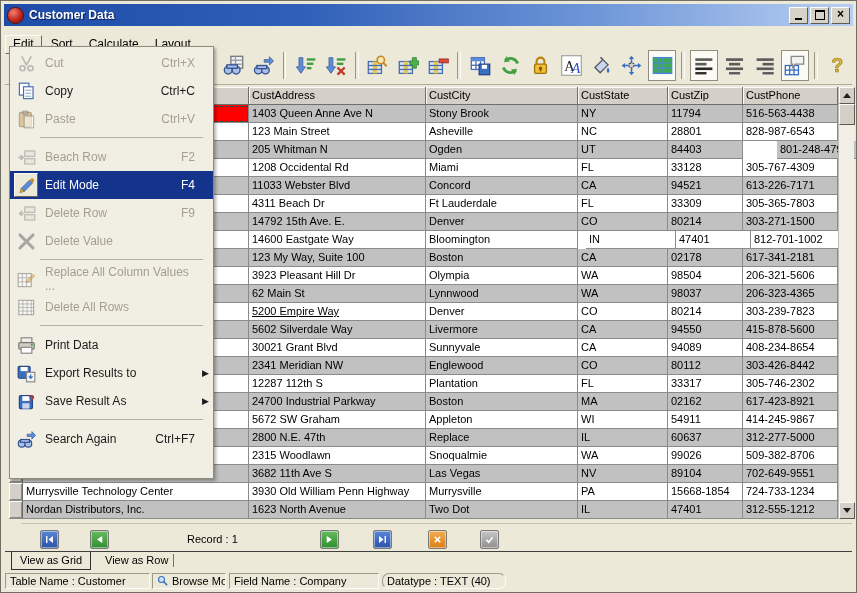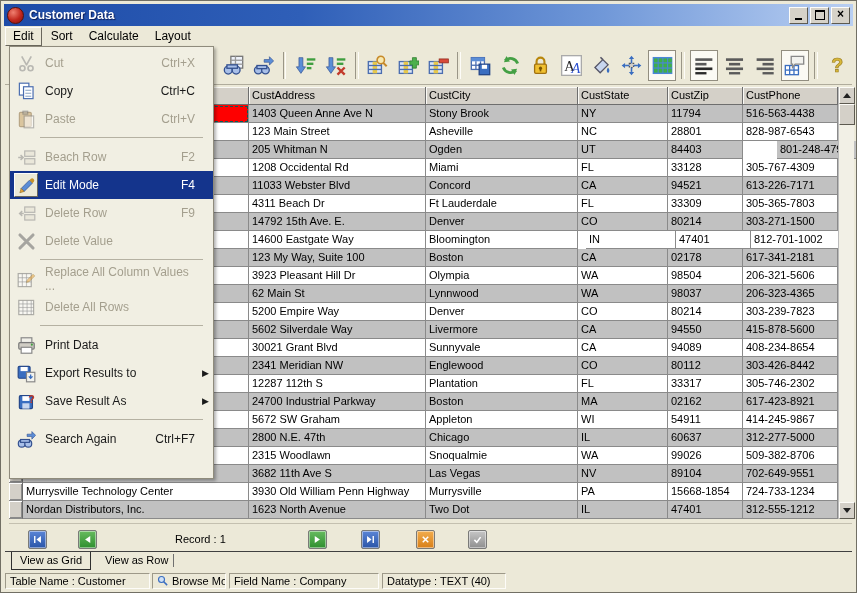--- a/index.html
+++ b/index.html
@@ -9,21 +9,21 @@
   .titlebar{position:absolute;left:3px;top:3px;right:3px;height:22px;display:flex;align-items:center;
     background:linear-gradient(90deg,#1e4ca8 0%,#2f5fb8 35%,#6f97d8 70%,#b9cff2 100%);padding:0 3px;box-sizing:border-box;}
   .appicon{width:15px;height:15px;border-radius:50%;background:radial-gradient(circle at 35% 30%,#f08070,#c0261c 55%,#7d130d);margin-right:5px;flex:none;border:1px solid #5a0f0a;}
   .wtitle{color:#fff;font-weight:bold;font-size:12px;text-shadow:1px 1px 1px rgba(0,0,40,.65);flex:1;white-space:nowrap;overflow:hidden;}
   .winbtns{display:flex;gap:2px;}
   .wb{width:17px;height:15px;background:#d6d2c8;border:1px solid;border-color:#fdfcf8 #5d5a50 #5d5a50 #fdfcf8;display:flex;align-items:center;justify-content:center;font-size:10px;font-weight:bold;color:#000;line-height:1;}
   .wb .minbar{display:block;width:7px;height:2px;background:#000;margin-top:8px;}
   .wb .maxbox{display:block;width:8px;height:7px;border:1px solid #000;border-top:2px solid #000;}
   .wb .xg{font-size:12px;margin-top:-2px;}
   
-  .menubar{position:absolute;left:4px;top:26px;right:4px;height:19px;display:flex;align-items:center;font-size:12px;}
+  .menubar{position:absolute;left:4px;top:34px;right:4px;height:19px;display:flex;align-items:center;font-size:12px;}
   .mbi{padding:1px 7px 2px;margin-right:2px;color:#000;}
   .mbi.open{border:1px solid;border-color:#fdfcf8 #6a675c #6a675c #fdfcf8;background:#ece9d8;}
   
   .toolbar{position:absolute;left:4px;top:45px;right:4px;height:39px;display:flex;align-items:center;border-bottom:1px solid #b0ac9c;box-sizing:border-box;padding-left:213px;}
   .tbtn{width:29px;height:29px;display:flex;align-items:center;justify-content:center;margin:0 1px;border:1px solid transparent;}
   .tbtn.pressed{background:#fbfaf4;border:1px solid #928e80;}
   .tsep{width:2px;height:27px;border-left:1px solid #9a9687;border-right:1px solid #fdfcf8;margin:0 4px;}
   .icon{display:inline-flex;}
   .icon svg{width:21px;height:21px;}
   .micon svg{width:19px;height:19px;}
@@ -40,21 +40,21 @@
   .cell.redcell{background:#fe0000 !important;outline:1px dashed #0a5c55;outline-offset:-2px;}
   
   .vscroll{position:absolute;right:0;top:0;width:16px;height:432px;background:#f2f0e6;border-left:1px solid #bbb;box-sizing:border-box;}
   .sbtn{position:absolute;left:0;width:16px;height:17px;background:#d4d0c8;border:1px solid;border-color:#fdfcf8 #5d5a50 #5d5a50 #fdfcf8;box-sizing:border-box;display:flex;align-items:center;justify-content:center;}
   .sbtn.up{top:0;}.sbtn.down{bottom:0;}
   .arr{width:0;height:0;border-left:4px solid transparent;border-right:4px solid transparent;}
   .arr.u{border-bottom:5px solid #202020;}
   .arr.d{border-top:5px solid #202020;}
   .sthumb{position:absolute;left:0;top:17px;width:16px;height:21px;background:#d4d0c8;border:1px solid;border-color:#fdfcf8 #5d5a50 #5d5a50 #fdfcf8;box-sizing:border-box;}
   
-  .navbar{position:absolute;left:8px;top:522px;right:4px;height:28px;border-top:1px solid #c4c0b0;}
+  .navbar{position:absolute;left:20px;top:522px;right:4px;height:28px;border-top:1px solid #c4c0b0;}
   .nvb{position:absolute;top:6px;width:17px;height:17px;border:1px solid #7a7a78;border-radius:2px;display:flex;align-items:center;justify-content:center;box-shadow:inset 0 0 0 1px rgba(255,255,255,.45);}
   .nvb svg{width:11px;height:11px;}
   .c-blue{background:linear-gradient(#5b85d6,#2a55a8);}
   .c-green{background:linear-gradient(#67bb5f,#2f8f2f);}
   .c-orange{background:linear-gradient(#f2ad4e,#d87f18);}
   .c-gray{background:linear-gradient(#c6c6c6,#8f8f8f);}
   .reclabel{position:absolute;left:166px;top:9px;font-size:11px;color:#000;}
   
   .tabbar{position:absolute;left:4px;top:550px;right:4px;height:21px;border-top:1px solid #404040;font-size:11px;}
   .tab{position:absolute;top:0;height:17px;line-height:16px;padding:0 8px;color:#000;}
@@ -424,21 +424,21 @@
           <div class="cell" style="width: 226px;"></div>
           <div class="cell" style="width: 177px;">62 Main St</div>
           <div class="cell" style="width: 152px;">Lynnwood</div>
           <div class="cell" style="width: 90px;">WA</div>
           <div class="cell" style="width: 75px;">98037</div>
           <div class="cell" style="width: 95px;">206-323-4365</div>
         </div>
         <div class="grow even">
           <div class="cell sel" style="width: 14px;"></div>
           <div class="cell" style="width: 226px;"></div>
-          <div class="cell" style="width: 177px;">5200 Empire Way</div>
+          <div class="cell" style="width: 177px; text-decoration: underline;">5200 Empire Way</div>
           <div class="cell" style="width: 152px;">Denver</div>
           <div class="cell" style="width: 90px;">CO</div>
           <div class="cell" style="width: 75px;">80214</div>
           <div class="cell" style="width: 95px;">303-239-7823</div>
         </div>
         <div class="grow odd">
           <div class="cell sel" style="width: 14px;"></div>
           <div class="cell" style="width: 226px;"></div>
           <div class="cell" style="width: 177px;">5602 Silverdale Way</div>
           <div class="cell" style="width: 152px;">Livermore</div>
@@ -488,21 +488,21 @@
           <div class="cell" style="width: 177px;">5672 SW Graham</div>
           <div class="cell" style="width: 152px;">Appleton</div>
           <div class="cell" style="width: 90px;">WI</div>
           <div class="cell" style="width: 75px;">54911</div>
           <div class="cell" style="width: 95px;">414-245-9867</div>
         </div>
         <div class="grow odd">
           <div class="cell sel" style="width: 14px;"></div>
           <div class="cell" style="width: 226px;"></div>
           <div class="cell" style="width: 177px;">2800 N.E. 47th</div>
-          <div class="cell" style="width: 152px;">Chicago</div>
+          <div class="cell" style="width: 152px;">Replace</div>
           <div class="cell" style="width: 90px;">IL</div>
           <div class="cell" style="width: 75px;">60637</div>
           <div class="cell" style="width: 95px;">312-277-5000</div>
         </div>
         <div class="grow even">
           <div class="cell sel" style="width: 14px;"></div>
           <div class="cell" style="width: 226px;"></div>
           <div class="cell" style="width: 177px;">2315 Woodlawn</div>
           <div class="cell" style="width: 152px;">Snoqualmie</div>
           <div class="cell" style="width: 90px;">WA</div>
@@ -611,21 +611,21 @@
           <svg viewBox="0 0 16 16">
             <circle cx="6" cy="6" r="4" fill="#cfe0f5" stroke="#3a6ec0" stroke-width="1.5"></circle>
             <line x1="9" y1="9" x2="13.5" y2="13.5" stroke="#3a6ec0" stroke-width="2"></line>
           </svg>
         </span>
         <span>Browse Mode</span>
       </div>
       <div class="spanel" style="left: 224px; width: 150px;">
         <span>Field Name : Company</span>
       </div>
-      <div class="spanel" style="left: 377px; width: 124px;">
+      <div class="spanel" style="left: 377px; width: 124px; border-radius: 7px;">
         <span>Datatype : TEXT (40)</span>
       </div>
     </div>
 
   <div class="popup" id="editmenu">
       <div class="mi disabled">
         <span class="micon">
           <svg viewBox="0 0 16 16">
             <path d="M4 2 L8.2 9.5 M12 2 L7.8 9.5" stroke="#8a8a8a" stroke-width="1.4" fill="none"></path>
             <circle cx="4.6" cy="12" r="2.1" fill="none" stroke="#8a8a8a" stroke-width="1.4"></circle>

